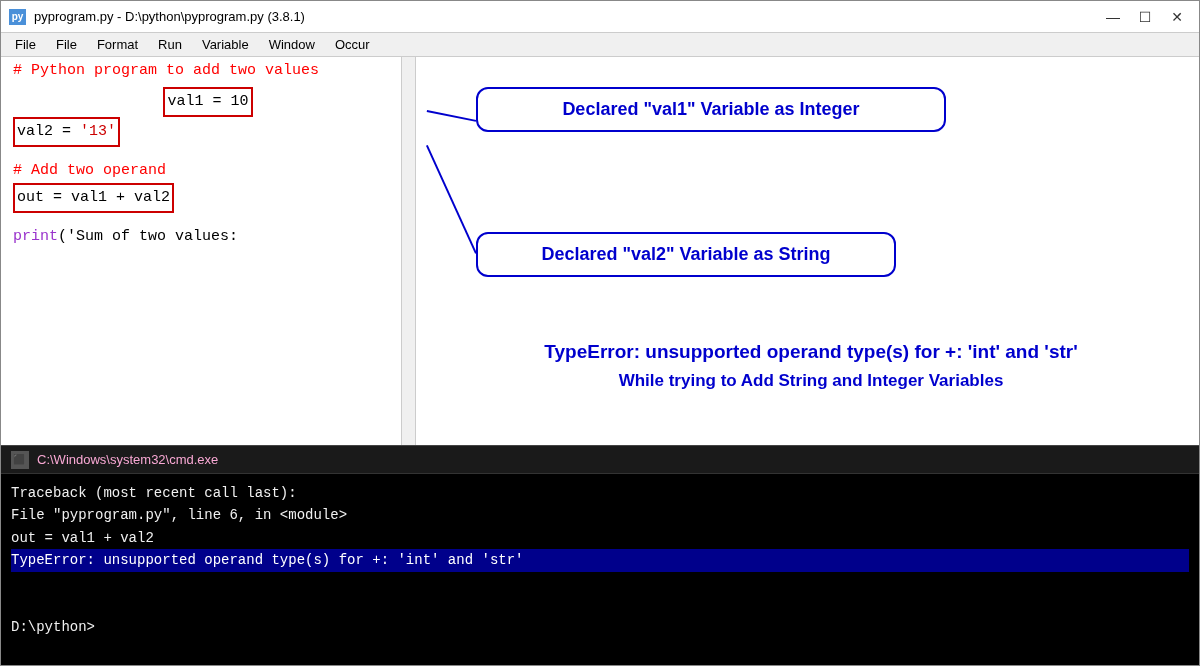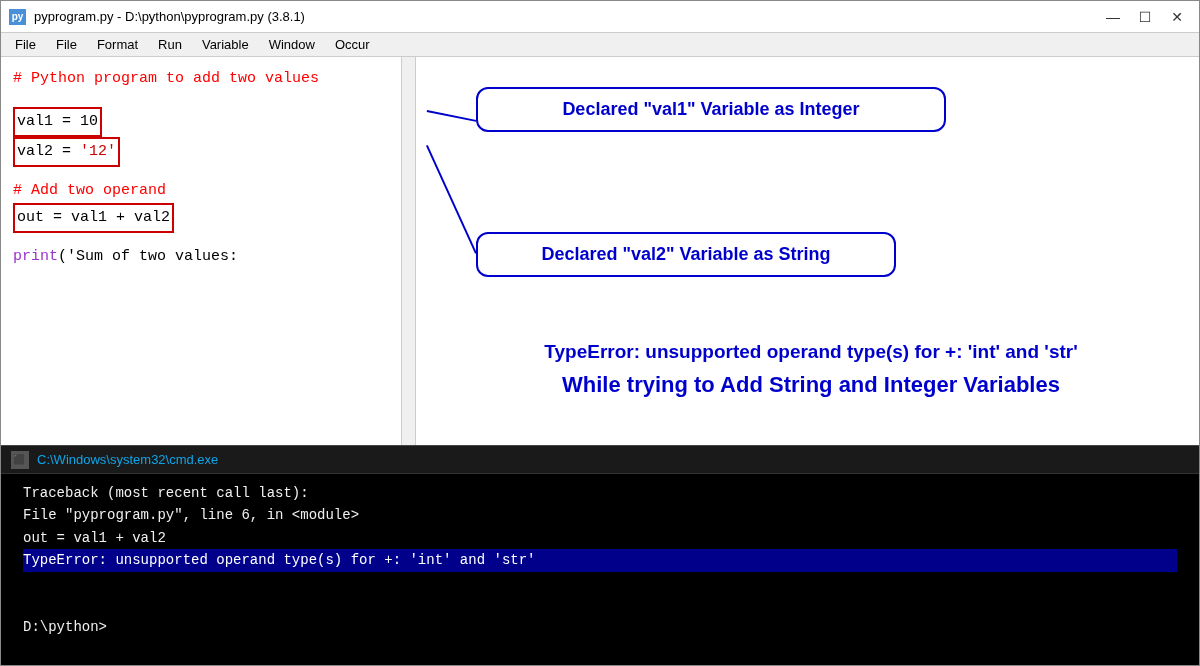--- a/index.html
+++ b/index.html
@@ -92,21 +92,21 @@
 
     .code-panel {
       width: 415px;
       background: #fff;
       overflow: hidden;
       position: relative;
       border-right: 1px solid #ccc;
     }
 
     .code-content {
-      padding: 10px 12px;
+      padding: 2px 12px;
       font-family: 'Courier New', Courier, monospace;
       font-size: 15px;
       line-height: 1.6;
     }
 
     .comment { color: #ff0000; }
     .string { color: #cc0000; }
     .normal { color: #000; }
     .function-name { color: #9932cc; }
 
@@ -192,27 +192,27 @@
       background: #555;
       display: flex;
       align-items: center;
       justify-content: center;
       font-size: 10px;
       color: #fff;
     }
 
     .terminal-title-text {
       font-size: 13px;
-      color: #0ea5e9;
+      color: #f9a8d4;
       font-family: 'Segoe UI', sans-serif;
     }
 
     .terminal-content {
       flex: 1;
-      padding: 8px 22px;
+      padding: 8px 10px;
       font-family: 'Courier New', Courier, monospace;
       font-size: 14px;
       color: #f0f0f0;
       line-height: 1.6;
       overflow: hidden;
     }
 
     .terminal-error-line {
       background: #00008b;
       color: #fff;
@@ -258,28 +258,28 @@
     <div class="menu-item">Occur</div>
   </div>
 
   <div class="editor-area" style="position:relative;">
 
     <div class="code-panel">
       <div class="code-content">
         <div>
           <span class="comment"># Python program to add two values</span>
         </div>
-        <div style="margin-top:16px;">
+        <div style="margin-top:4px;text-align:center;">
           <span class="highlight-box">
             <span class="normal">val1 = 10</span>
           </span>
         </div>
         <div>
           <span class="highlight-box">
-            <span class="normal">val2 = <span class="string">'12'</span></span>
+            <span class="normal">val2 = <span class="string">'13'</span></span>
           </span>
         </div>
         <div style="height:12px;"></div>
         <div>
           <span class="comment"># Add two operand</span>
         </div>
         <div>
           <span class="highlight-box">
             <span class="normal">out = val1 + val2</span>
           </span>
@@ -303,21 +303,21 @@
       <div class="annotation-box annotation-box1">
         <span>Declared "val1" Variable as Integer</span>
       </div>
 
       <div class="annotation-box annotation-box2">
         <span>Declared "val2" Variable as String</span>
       </div>
 
       <div class="annotation-box annotation-box3">
         <div style="font-size:19px;">TypeError: unsupported operand type(s) for +: 'int' and 'str'</div>
-        <div style="font-size:22px;">While trying to Add String and Integer Variables</div>
+        <div style="font-size:17px;">While trying to Add String and Integer Variables</div>
       </div>
     </div>
   </div>
 
   <div class="terminal-section">
     <div class="terminal-title-bar">
       <div class="terminal-icon">
         <span>⬛</span>
       </div>
       <span class="terminal-title-text">C:\Windows\system32\cmd.exe</span>

